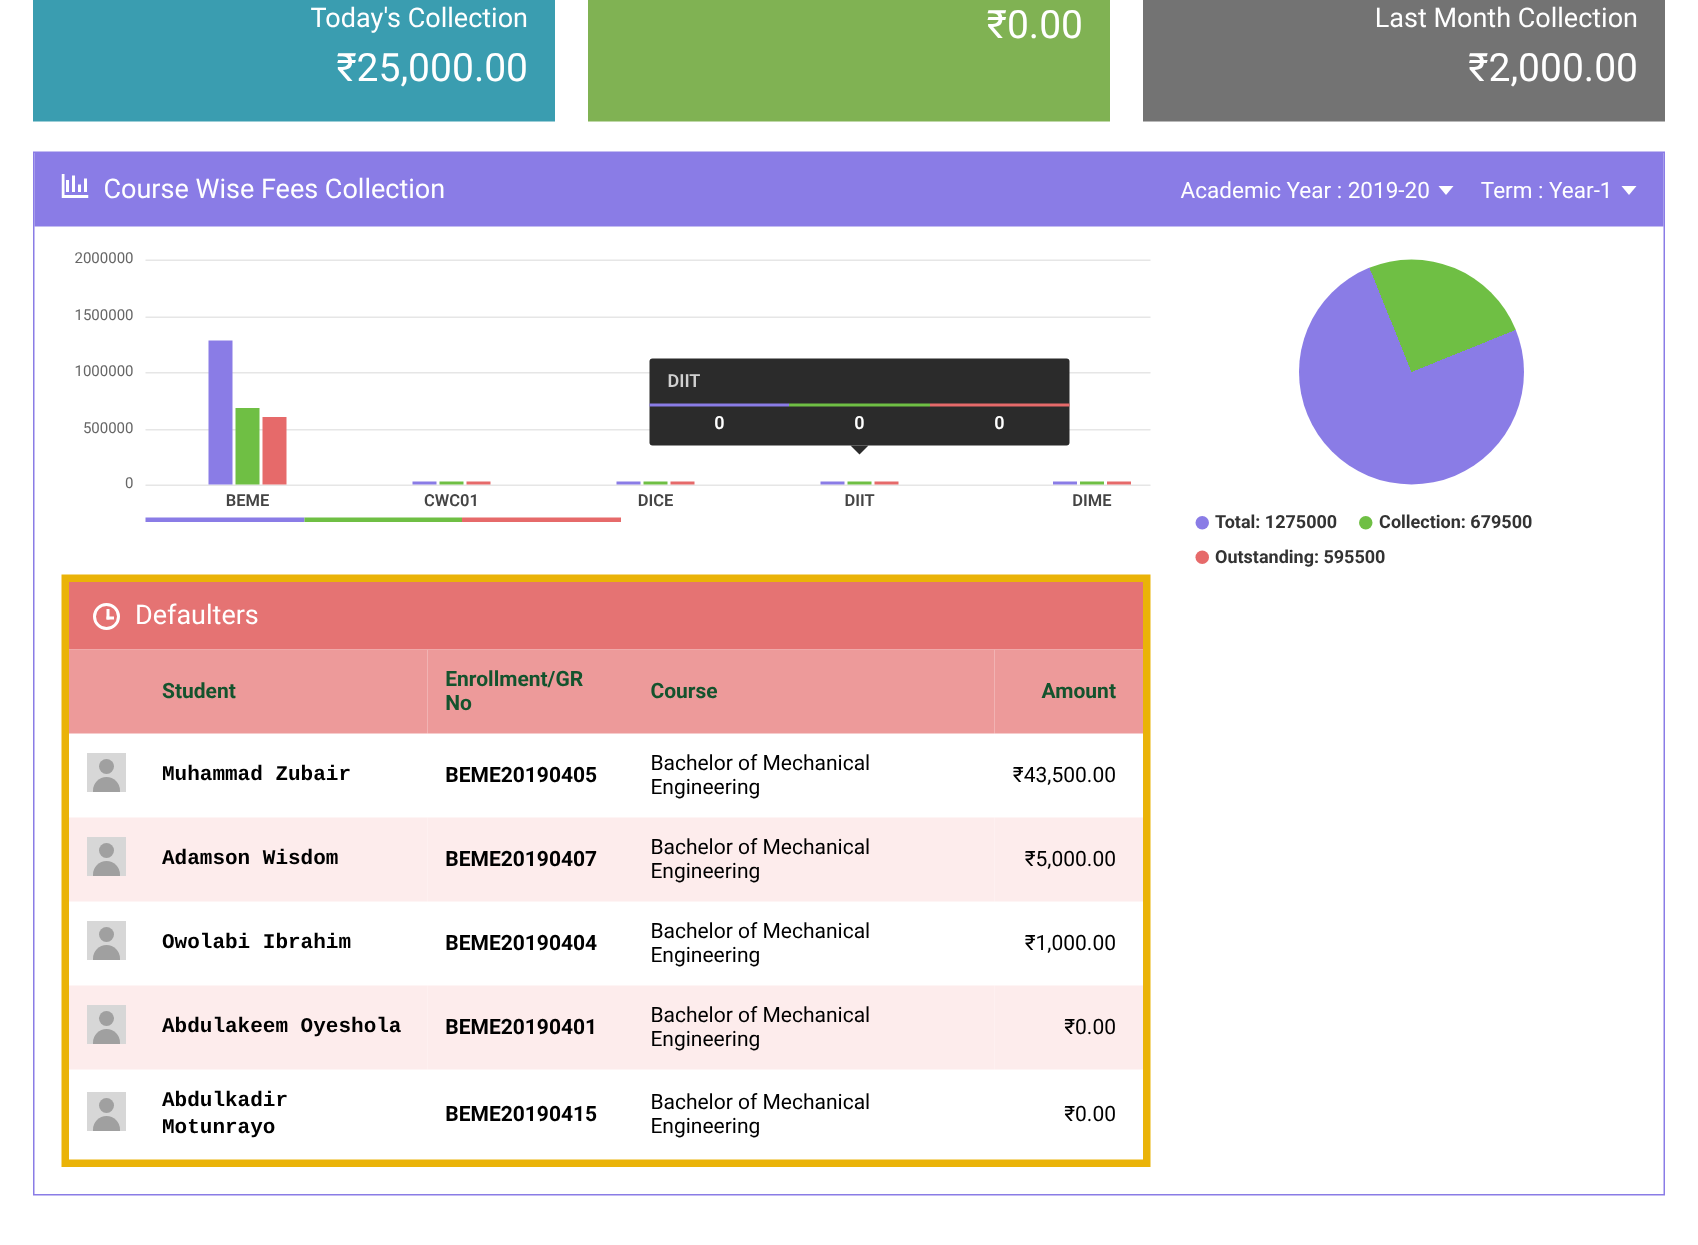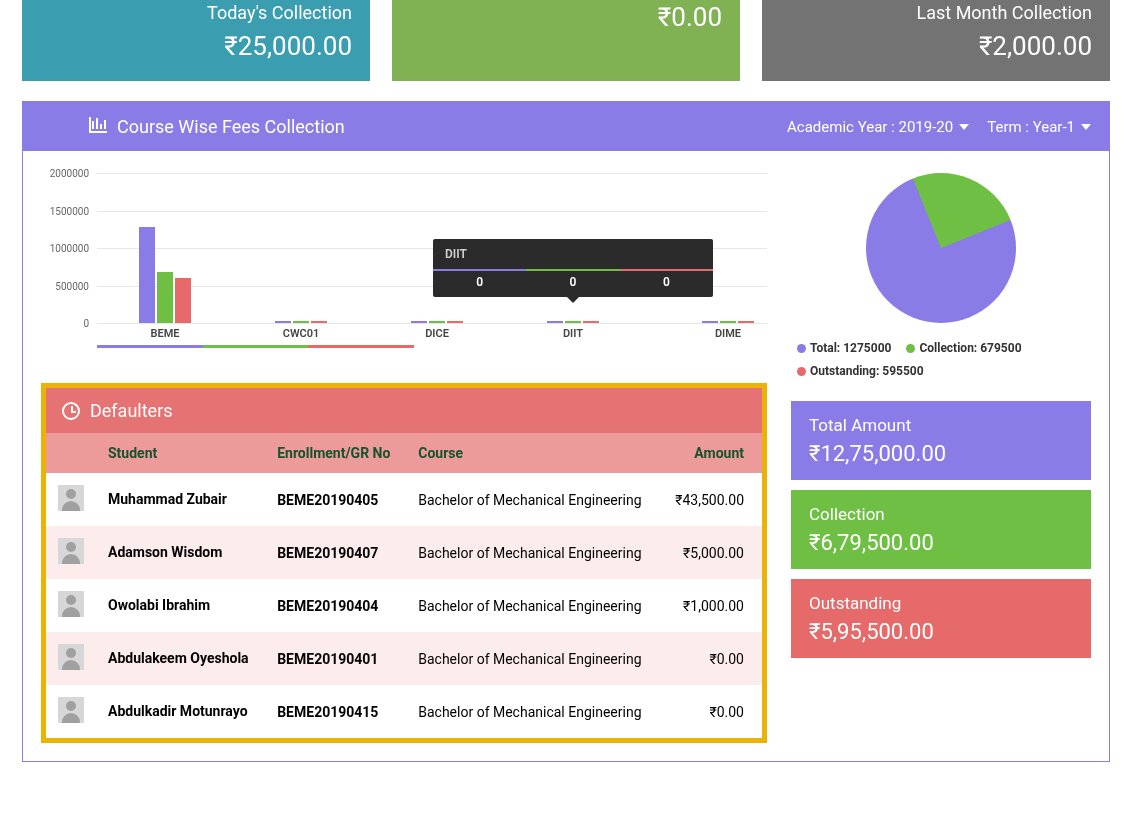--- a/index.html
+++ b/index.html
@@ -3,21 +3,21 @@
 <meta charset="utf-8">
 <style>
   * { box-sizing: border-box; margin: 0; padding: 0; }
   body { font-family: -apple-system, "Segoe UI", Roboto, Arial, sans-serif; background: #fff; padding: 0; width: 1132px; }
   .top-cards { display: flex; gap: 22px; padding: 0 22px 16px 22px; }
   .stat-card { flex: 1; padding: 2px 18px 20px 18px; color: #fff; text-align: right; }
   .stat-card .label { font-size: 18px; font-weight: 400; margin-bottom: 8px; }
   .stat-card .value { font-size: 26px; font-weight: 400; }
   .panel { margin: 4px 22px 18px 22px; border: 1px solid #8a7ce6; background: #fff; }
   .panel-header { background: #8a7ce6; color: #fff; display: flex; align-items: center; padding: 14px 18px; font-size: 18px; }
-  .panel-header .title-wrap { display: flex; align-items: center; gap: 10px; margin-left: 48px; }
+  .panel-header .title-wrap { display: flex; align-items: center; gap: 10px; }
   .panel-header .spacer { flex: 1; }
   .panel-header .dropdown { margin-left: 18px; font-size: 15px; cursor: pointer; display: inline-flex; align-items: center; gap: 6px; }
   .caret { width: 0; height: 0; border-left: 5px solid transparent; border-right: 5px solid transparent; border-top: 6px solid #fff; display: inline-block; }
   .panel-body { padding: 22px 18px 18px 18px; display: flex; gap: 24px; }
   .left { flex: 1; }
   .right { width: 300px; }
   .bar-chart { position: relative; height: 190px; }
   .y-axis { position: absolute; left: 0; top: 0; height: 150px; width: 52px; }
   .y-tick { position: absolute; left: 0; font-size: 10px; color: #666; text-align: right; width: 48px; transform: translateY(-50%); }
   .plot { position: absolute; left: 56px; right: 0; top: 0; height: 150px; }
@@ -41,21 +41,21 @@
   .def-header { background: #e57373; color: #fff; padding: 12px 16px; font-size: 18px; display: flex; align-items: center; gap: 10px; }
   table { width: 100%; border-collapse: collapse; }
   thead { background: #ed9a9a; color: #14532d; }
   th { text-align: left; padding: 12px 12px; font-size: 14px; font-weight: 700; }
   th.amt, td.amt { text-align: right; padding-right: 18px; }
   tbody tr:nth-child(even) { background: #fdecec; }
   td { padding: 12px 12px; font-size: 14px; vertical-align: middle; }
   .avatar { width: 26px; height: 26px; background: #d7d7d7; display: inline-block; position: relative; }
   .avatar::before { content: ""; position: absolute; top: 4px; left: 8px; width: 10px; height: 10px; border-radius: 50%; background: #a0a0a0; }
   .avatar::after { content: ""; position: absolute; bottom: 0; left: 4px; width: 18px; height: 10px; border-radius: 9px 9px 0 0; background: #a0a0a0; }
-  .name { font-weight: 700; line-height: 1.3; }
+  .name { font-weight: 700; line-height: 1.3; font-family: Liberation Mono, monospace; }
   .enroll { font-weight: 700; }
   .side-box { color: #fff; padding: 14px 18px; margin-bottom: 10px; }
   .side-box .lbl { font-size: 17px; margin-bottom: 6px; }
   .side-box .val { font-size: 22px; }
   .clock-icon { width: 18px; height: 18px; border: 2.5px solid #fff; border-radius: 50%; position: relative; display: inline-block; }
   .clock-icon::before { content: ""; position: absolute; left: 7px; top: 2px; width: 2px; height: 7px; background: #fff; }
   .clock-icon::after { content: ""; position: absolute; left: 7px; top: 7px; width: 5px; height: 2px; background: #fff; }
 </style>
 </head>
 <body>
@@ -223,29 +223,15 @@
       </div>
     </div>
 
     <div class="right">
       <div class="pie-wrap">
         <div class="pie" id="pie" style="background: conic-gradient(from -22deg, rgb(230, 106, 106) -90deg, rgb(230, 106, 106) -5.92941deg, rgb(111, 191, 68) -5.92941deg, rgb(111, 191, 68) 90deg, rgb(138, 124, 230) 90deg, rgb(138, 124, 230) 270deg);"></div>
         <div class="legend" id="legend">
             <div><span style="white-space:nowrap; margin-right:12px;"><span class="legend-dot" style="background:#8a7ce6"></span>Total: 1275000</span> <span style="white-space:nowrap; margin-right:12px;"><span class="legend-dot" style="background:#6fbf44"></span>Collection: 679500</span> <span style="white-space:nowrap; margin-right:12px;"><span class="legend-dot" style="background:#e66a6a"></span>Outstanding: 595500</span></div>
           </div>
       </div>
-      <div id="side-boxes" style="margin-top:18px;">
-          <div class="side-box" style="background: rgb(138, 124, 230);">
-            <div class="lbl">Total Amount</div>
-            <div class="val">₹12,75,000.00</div>
-          </div>
-          <div class="side-box" style="background: rgb(111, 191, 68);">
-            <div class="lbl">Collection</div>
-            <div class="val">₹6,79,500.00</div>
-          </div>
-          <div class="side-box" style="background: rgb(230, 106, 106);">
-            <div class="lbl">Outstanding</div>
-            <div class="val">₹5,95,500.00</div>
-          </div>
-        </div>
     </div>
   </div>
 </div>
 
 </body></html>

